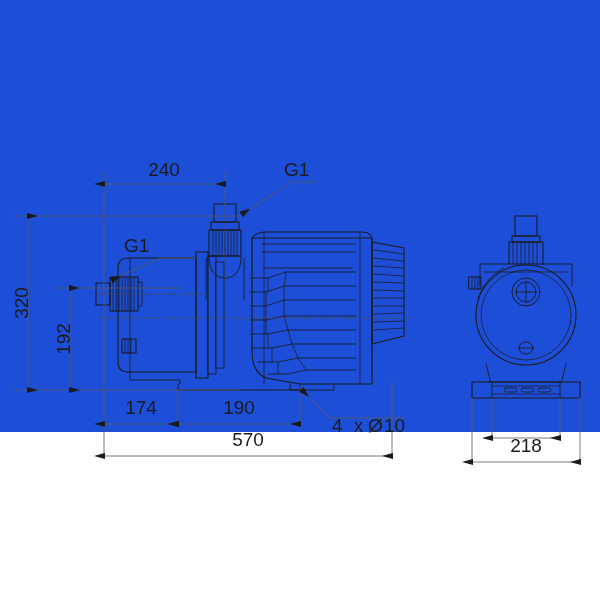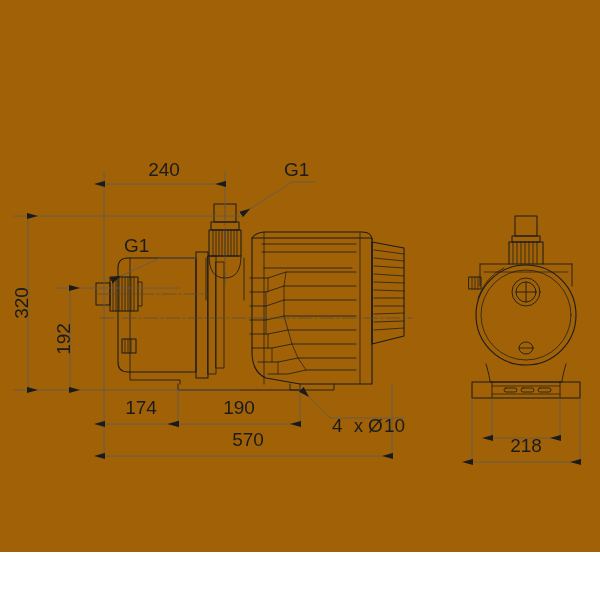--- a/index.html
+++ b/index.html
@@ -1,18 +1,18 @@
 <!DOCTYPE html>
 <html><head>
 <meta charset="utf-8">
 <style>
   html,body{margin:0;padding:0;background:#ffffff;}
   body{width:600px;height:600px;overflow:hidden;
        font-family:"Liberation Sans",sans-serif;}
-  #stage{position:relative;width:600px;height:552px;background:#a16207;}
+  #stage{position:relative;width:600px;height:432px;background:#1d4ed8;}
   svg{display:block;}
   .dimtext{font-family:"Liberation Sans",sans-serif;font-size:19px;fill:#1b1b1b;}
   .dimtext-sm{font-family:"Liberation Sans",sans-serif;font-size:18px;fill:#1b1b1b;}
   .labeltext{font-family:"Liberation Sans",sans-serif;font-size:19px;fill:#1b1b1b;}
 </style>
 </head>
 <body>
 
 <div id="stage">
 <svg width="600" height="600" viewBox="0 0 600 600">

